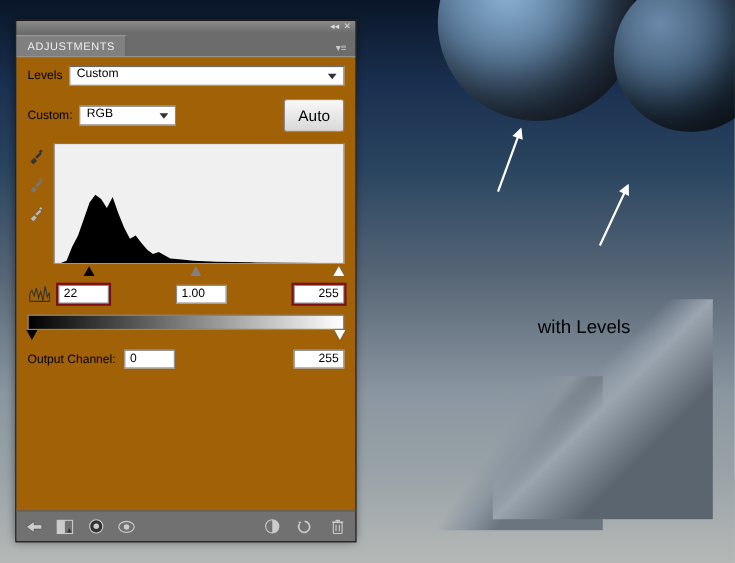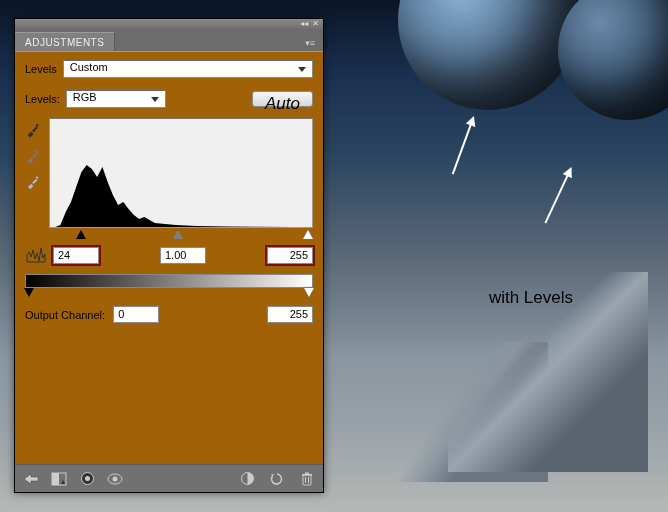--- a/index.html
+++ b/index.html
@@ -128,29 +128,28 @@
     position: relative;
   }
   .dropdown::after {
     content: '';
     position: absolute;
     right: 6px; top: 6px;
     border-left: 4px solid transparent;
     border-right: 4px solid transparent;
     border-top: 5px solid #333;
   }
-  .dropdown.small { flex: none; width: 100px; }
+  .dropdown.small { flex: none; width: 88px; }
   .btn {
     background: linear-gradient(#f8f8f8, #d8d8d8);
     border: 1px solid #8a8a8a;
     border-radius: 3px;
     padding: 2px 12px;
-    height: 16px;
-    font-size: 17px;
-    font-style: italic;
+    height: 30px;
+    font-size: 14px;
   }
 
   .hist-area {
     display: flex;
     gap: 6px;
     margin-top: 10px;
   }
   .eyedroppers {
     display: flex;
     flex-direction: column;
@@ -281,21 +280,21 @@
   <div class="panel-body">
 
     <div class="row">
       <span class="label">Levels</span>
       <div class="dropdown">
         <span>Custom</span>
       </div>
     </div>
 
     <div class="row" style="margin-top:12px;">
-      <span class="label">Levels:</span>
+      <span class="label">Custom:</span>
       <div class="dropdown small">
         <span>RGB</span>
       </div>
       <div class="spacer"></div>
       <button class="btn">Auto</button>
     </div>
 
     <div class="hist-area">
       <div class="eyedroppers">
         <div class="eyedropper">
@@ -326,21 +325,21 @@
       <div class="tri gray"></div>
       <div class="tri white"></div>
     </div>
 
     <div class="input-row">
       <div class="clip-icon">
         <svg width="20" height="16" viewBox="0 0 20 16">
             <path d="M1 15 L1 8 L3 5 L5 10 L7 3 L9 12 L11 6 L13 14 L15 1 L17 11 L19 7 L19 15 Z" fill="none" stroke="#333" stroke-width="1"></path>
           </svg>
       </div>
-      <div class="numbox hl">24</div>
+      <div class="numbox hl">22</div>
       <div class="spacer"></div>
       <div class="numbox" style="text-align:left">1.00</div>
       <div class="spacer"></div>
       <div class="numbox hl" style="text-align:right">255</div>
     </div>
 
     <div class="gradient-bar">
       <div class="gtri b"></div>
       <div class="gtri w"></div>
     </div>

